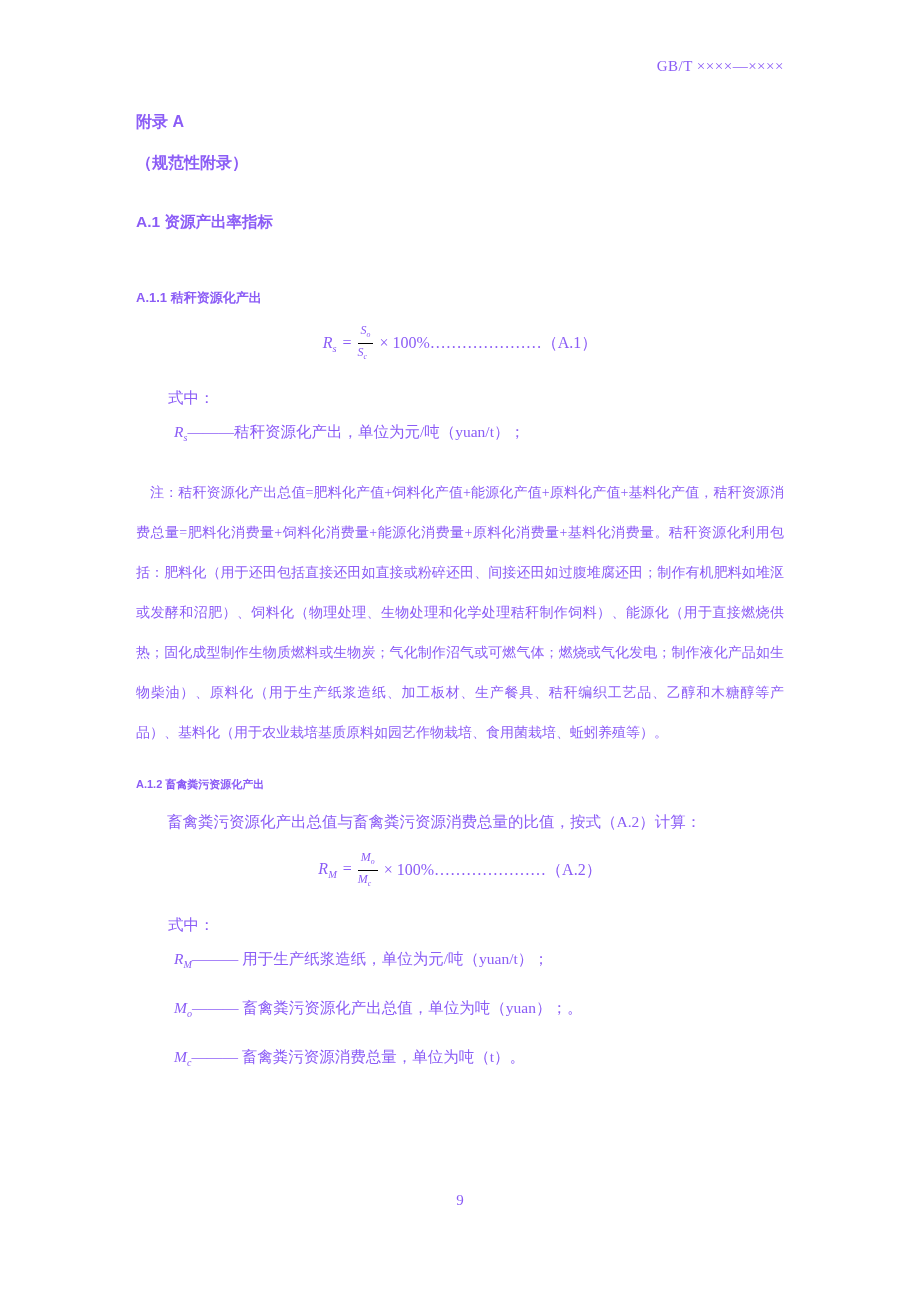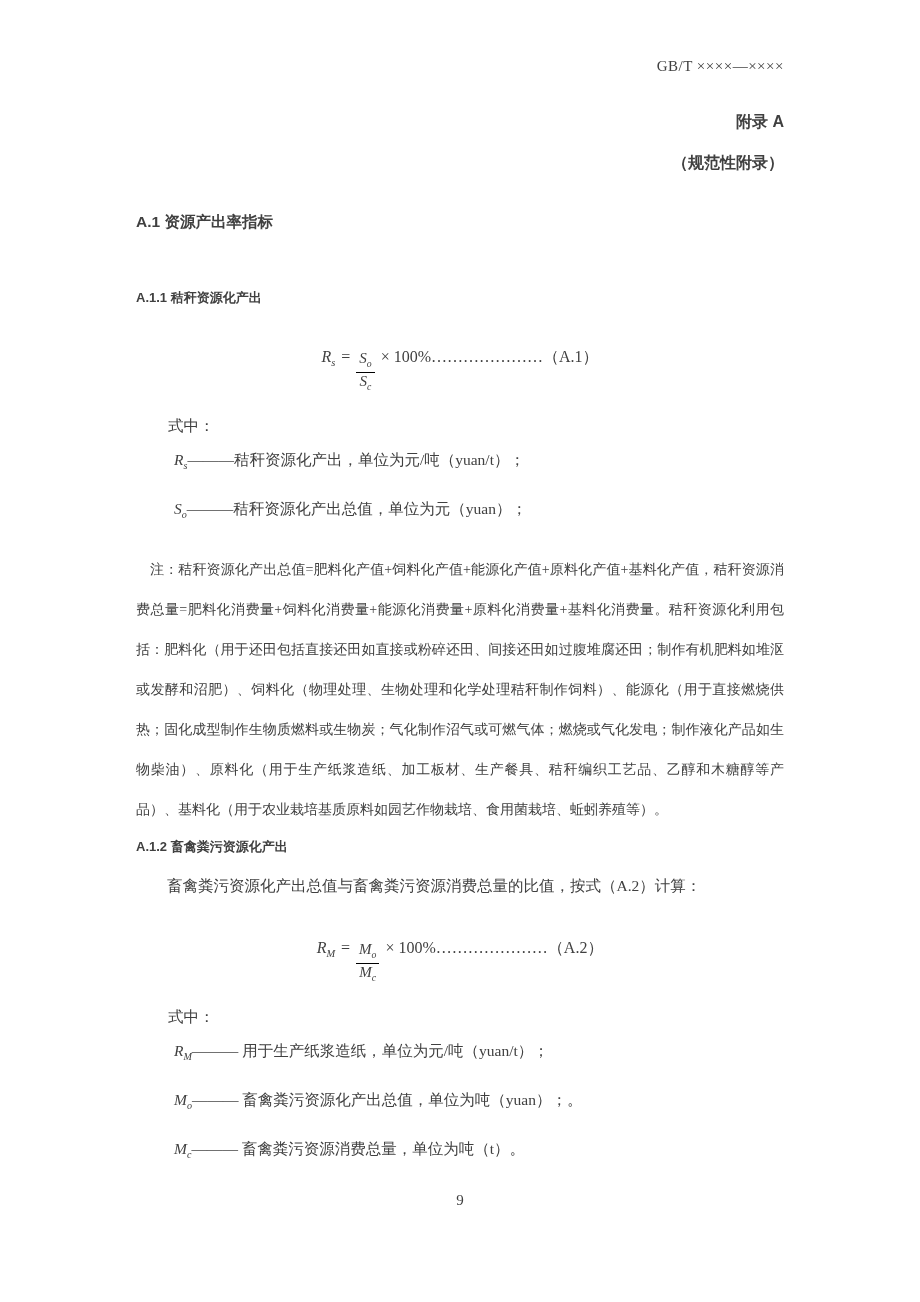--- a/index.html
+++ b/index.html
@@ -4,31 +4,31 @@
 <style>
   html, body { margin: 0; padding: 0; background: #e8e8e8; }
   .page {
     width: 920px;
     height: 1302px;
     margin: 0 auto;
     background: #ffffff;
     box-sizing: border-box;
     padding: 56px 136px 0 136px;
     font-family: "Liberation Serif", "DejaVu Serif", serif;
-    color: #404040;
+    color: #8b5cf6;
     position: relative;
     overflow: hidden;
   }
   .doc-header {
     text-align: right;
     font-size: 15px;
     line-height: 20px;
     letter-spacing: 0.5px;
   }
-  .center { text-align: right; }
+  .center { text-align: left; }
   .h-appendix {
     margin-top: 36px;
     font-size: 16px;
     font-weight: bold;
     font-family: "Liberation Sans", "DejaVu Sans", sans-serif;
   }
   .h-type {
     margin-top: 20px;
     font-size: 16px;
     font-weight: bold;
@@ -46,22 +46,22 @@
     font-weight: bold;
     font-family: "Liberation Sans", "DejaVu Sans", sans-serif;
   }
   .h-sub {
     margin-top: 56px;
     font-size: 13px;
     font-weight: bold;
     font-family: "Liberation Sans", "DejaVu Sans", sans-serif;
   }
   .h-sub2 {
-    margin-top: 8px;
-    font-size: 13px;
+    margin-top: 24px;
+    font-size: 11px;
     font-weight: bold;
     font-family: "Liberation Sans", "DejaVu Sans", sans-serif;
   }
   .para {
     margin-top: 18px;
     font-size: 15.5px;
     line-height: 24px;
     text-indent: 2em;
   }
   .formula {
@@ -69,25 +69,24 @@
     text-align: center;
     font-size: 16px;
     line-height: 34px;
   }
   .formula i, .formula sub { font-family: "Liberation Serif", "DejaVu Serif", serif; }
   .formula sub { font-size: 0.65em; font-style: italic; }
   .meq { margin: 0 6px; }
   .frac {
     display: inline-block;
     vertical-align: middle;
-    text-align: center;
-    font-size: 15px;
+    text-align: left;
+    font-size: 12px;
     line-height: 15px;
     margin-right: 6px;
-    margin-top: 28px;
   }
   .frac .num { display: block; border-bottom: 1px solid #000; padding: 0 3px 1px 3px; }
   .frac .den { display: block; padding-top: 1px; }
   .where {
     margin-top: 20px;
     padding-left: 32px;
     font-size: 15.5px;
     line-height: 24px;
   }
   .def-line {
@@ -131,23 +130,20 @@
 
   <div class="formula">
     <span><i>R</i><sub>s</sub></span><span class="meq">=</span><span class="frac"><span class="num"><i>S</i><sub>o</sub></span><span class="den"><i>S</i><sub>c</sub></span></span><span>× 100%…………………（A.1）</span>
   </div>
 
   <div class="where">式中：</div>
 
   <div class="def-line">
     <span><i>R</i><sub>s</sub></span><span>———</span><span>秸秆资源化产出，单位为元/吨（yuan/t）；</span>
   </div>
-  <div class="def-line">
-    <span><i>S</i><sub>o</sub></span><span>———</span><span>秸秆资源化产出总值，单位为元（yuan）；</span>
-  </div>
 
   <div class="note">注：秸秆资源化产出总值=肥料化产值+饲料化产值+能源化产值+原料化产值+基料化产值，秸秆资源消费总量=肥料化消费量+饲料化消费量+能源化消费量+原料化消费量+基料化消费量。秸秆资源化利用包括：肥料化（用于还田包括直接还田如直接或粉碎还田、间接还田如过腹堆腐还田；制作有机肥料如堆沤或发酵和沼肥）、饲料化（物理处理、生物处理和化学处理秸秆制作饲料）、能源化（用于直接燃烧供热；固化成型制作生物质燃料或生物炭；气化制作沼气或可燃气体；燃烧或气化发电；制作液化产品如生物柴油）、原料化（用于生产纸浆造纸、加工板材、生产餐具、秸秆编织工艺品、乙醇和木糖醇等产品）、基料化（用于农业栽培基质原料如园艺作物栽培、食用菌栽培、蚯蚓养殖等）。</div>
 
   <div class="h-sub2">A.1.2 畜禽粪污资源化产出</div>
 
   <div class="para">畜禽粪污资源化产出总值与畜禽粪污资源消费总量的比值，按式（A.2）计算：</div>
 
   <div class="formula">
     <span><i>R</i><sub>M</sub></span><span class="meq">=</span><span class="frac"><span class="num"><i>M</i><sub>o</sub></span><span class="den"><i>M</i><sub>c</sub></span></span><span>× 100%…………………（A.2）</span>
   </div>

